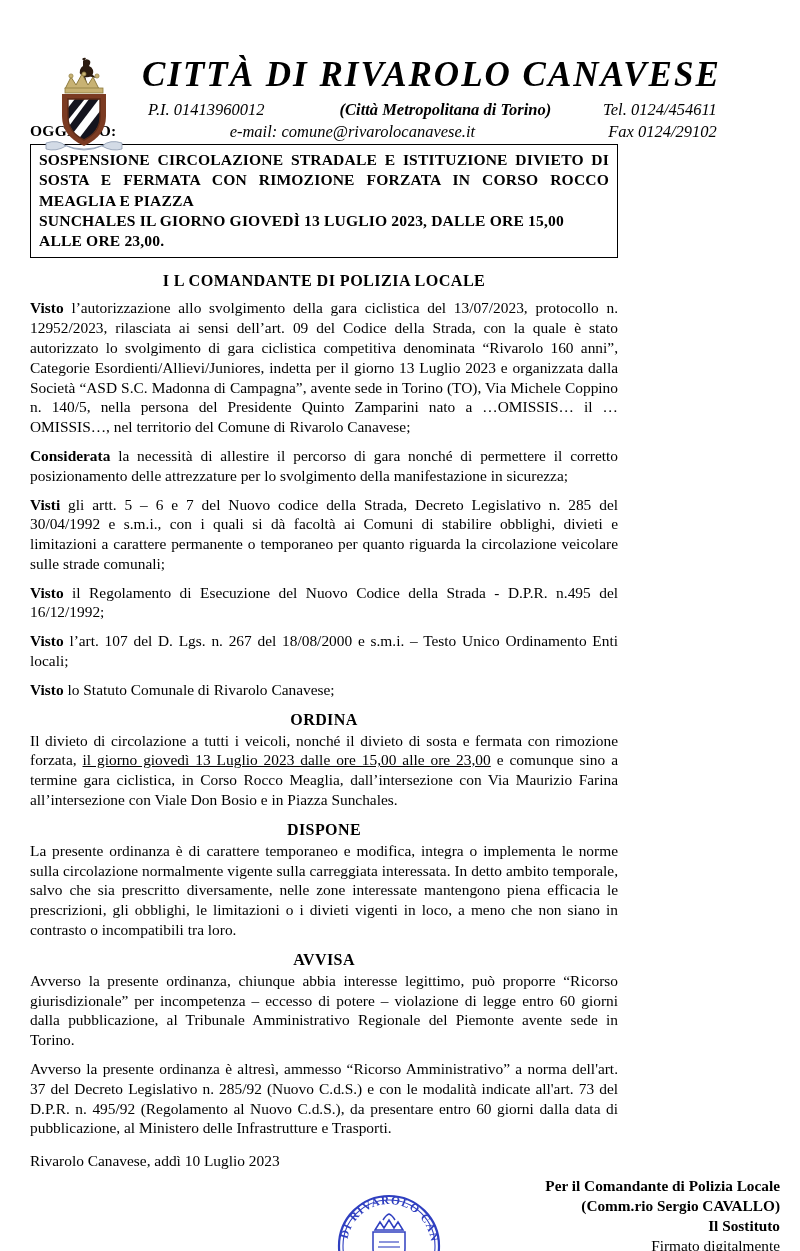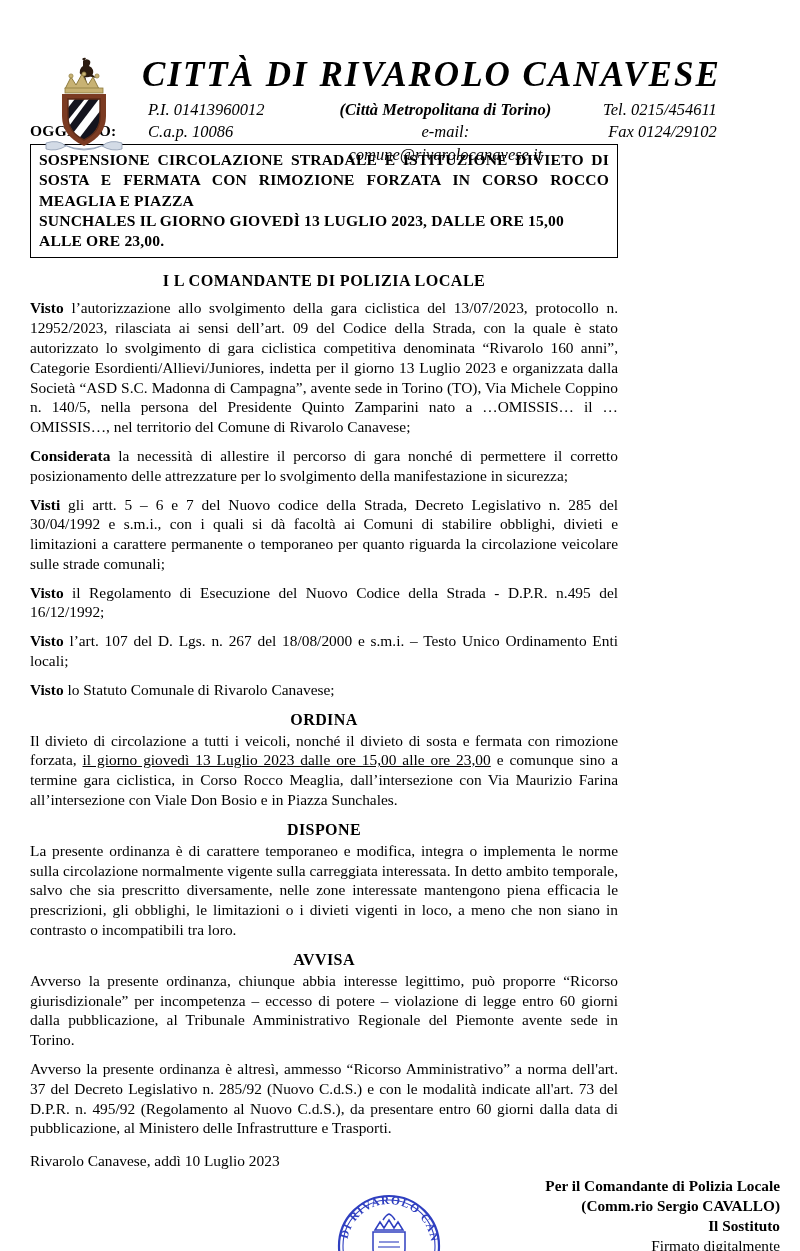--- a/index.html
+++ b/index.html
@@ -205,24 +205,23 @@
           <path d="M26 90 q20 8 40 0 q-20 10 -40 0 z"></path>
         </g>
       </svg>
     </div>
 
     <div class="head-text">
       <div class="city-title">CITTÀ  DI  RIVAROLO  CANAVESE</div>
       <div class="head-row r1">
         <span class="c1">P.I. 01413960012</span>
         <span class="c2 bold">(Città Metropolitana di Torino)</span>
-        <span class="c3">Tel. 0215/454611</span>
+        <span class="c3">Tel. 0124/454611</span>
       </div>
       <div class="head-row r2">
-        <span class="c1">C.a.p. 10086</span>
         <span class="c2">e-mail: comune@rivarolocanavese.it</span>
         <span class="c3">Fax  0124/29102</span>
       </div>
     </div>
   </div>
 
 
   <div class="oggetto-label">OGGETTO:</div>
   <div class="oggetto-box">
     <div>SOSPENSIONE CIRCOLAZIONE STRADALE E ISTITUZIONE DIVIETO DI SOSTA E FERMATA CON RIMOZIONE FORZATA IN CORSO ROCCO MEAGLIA E PIAZZA</div>

